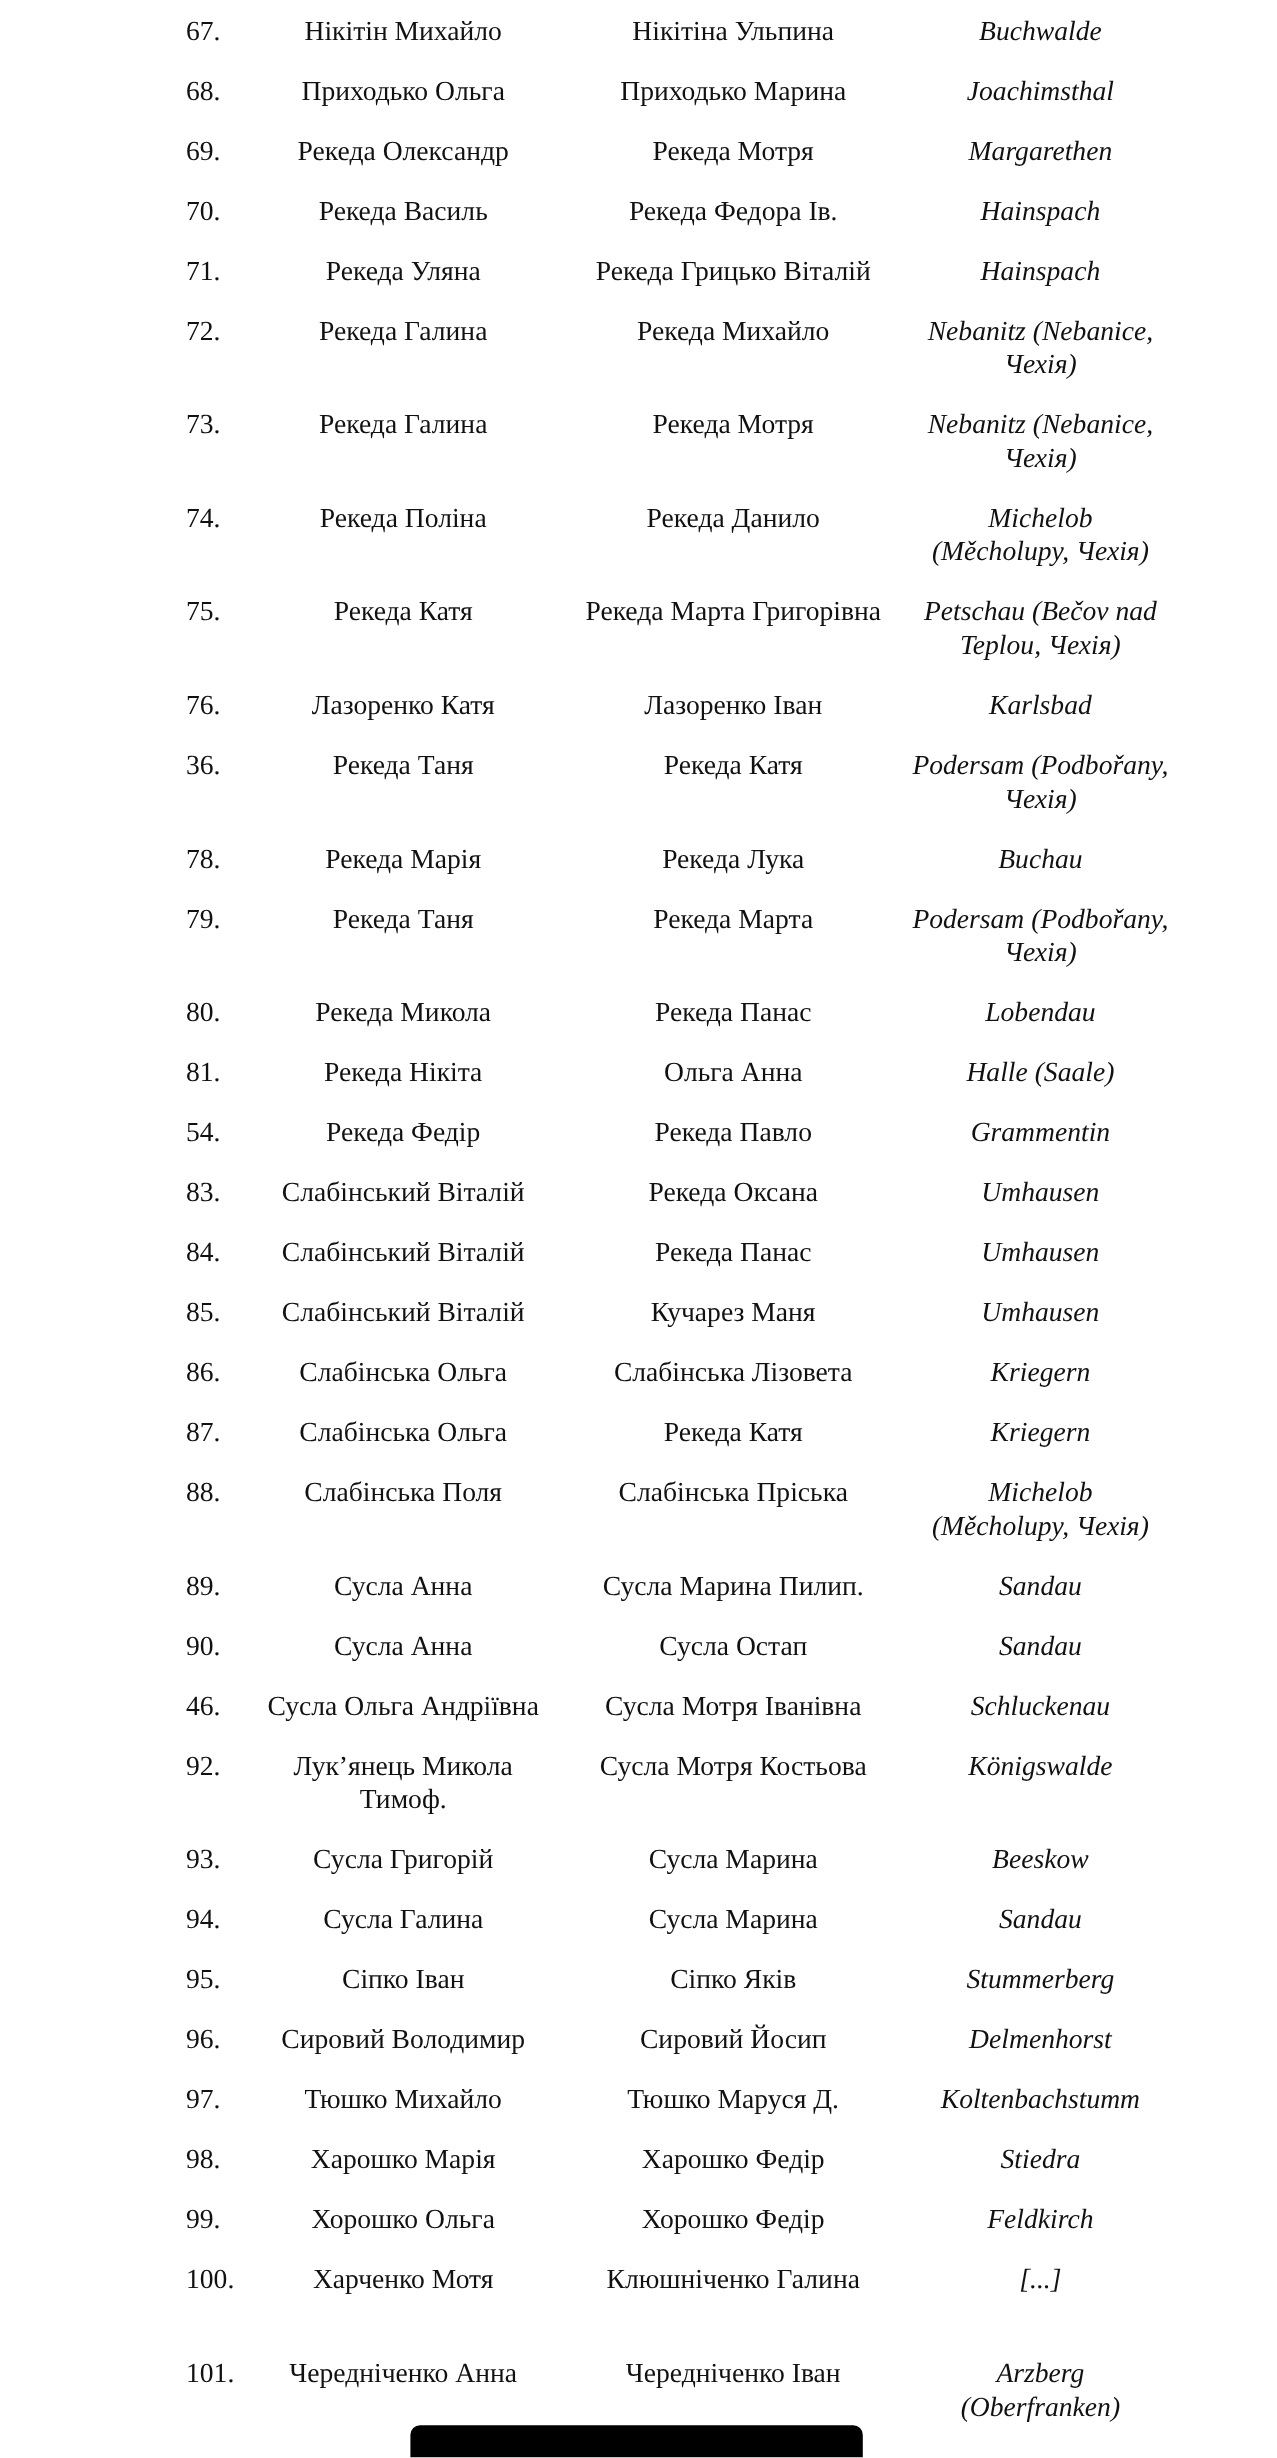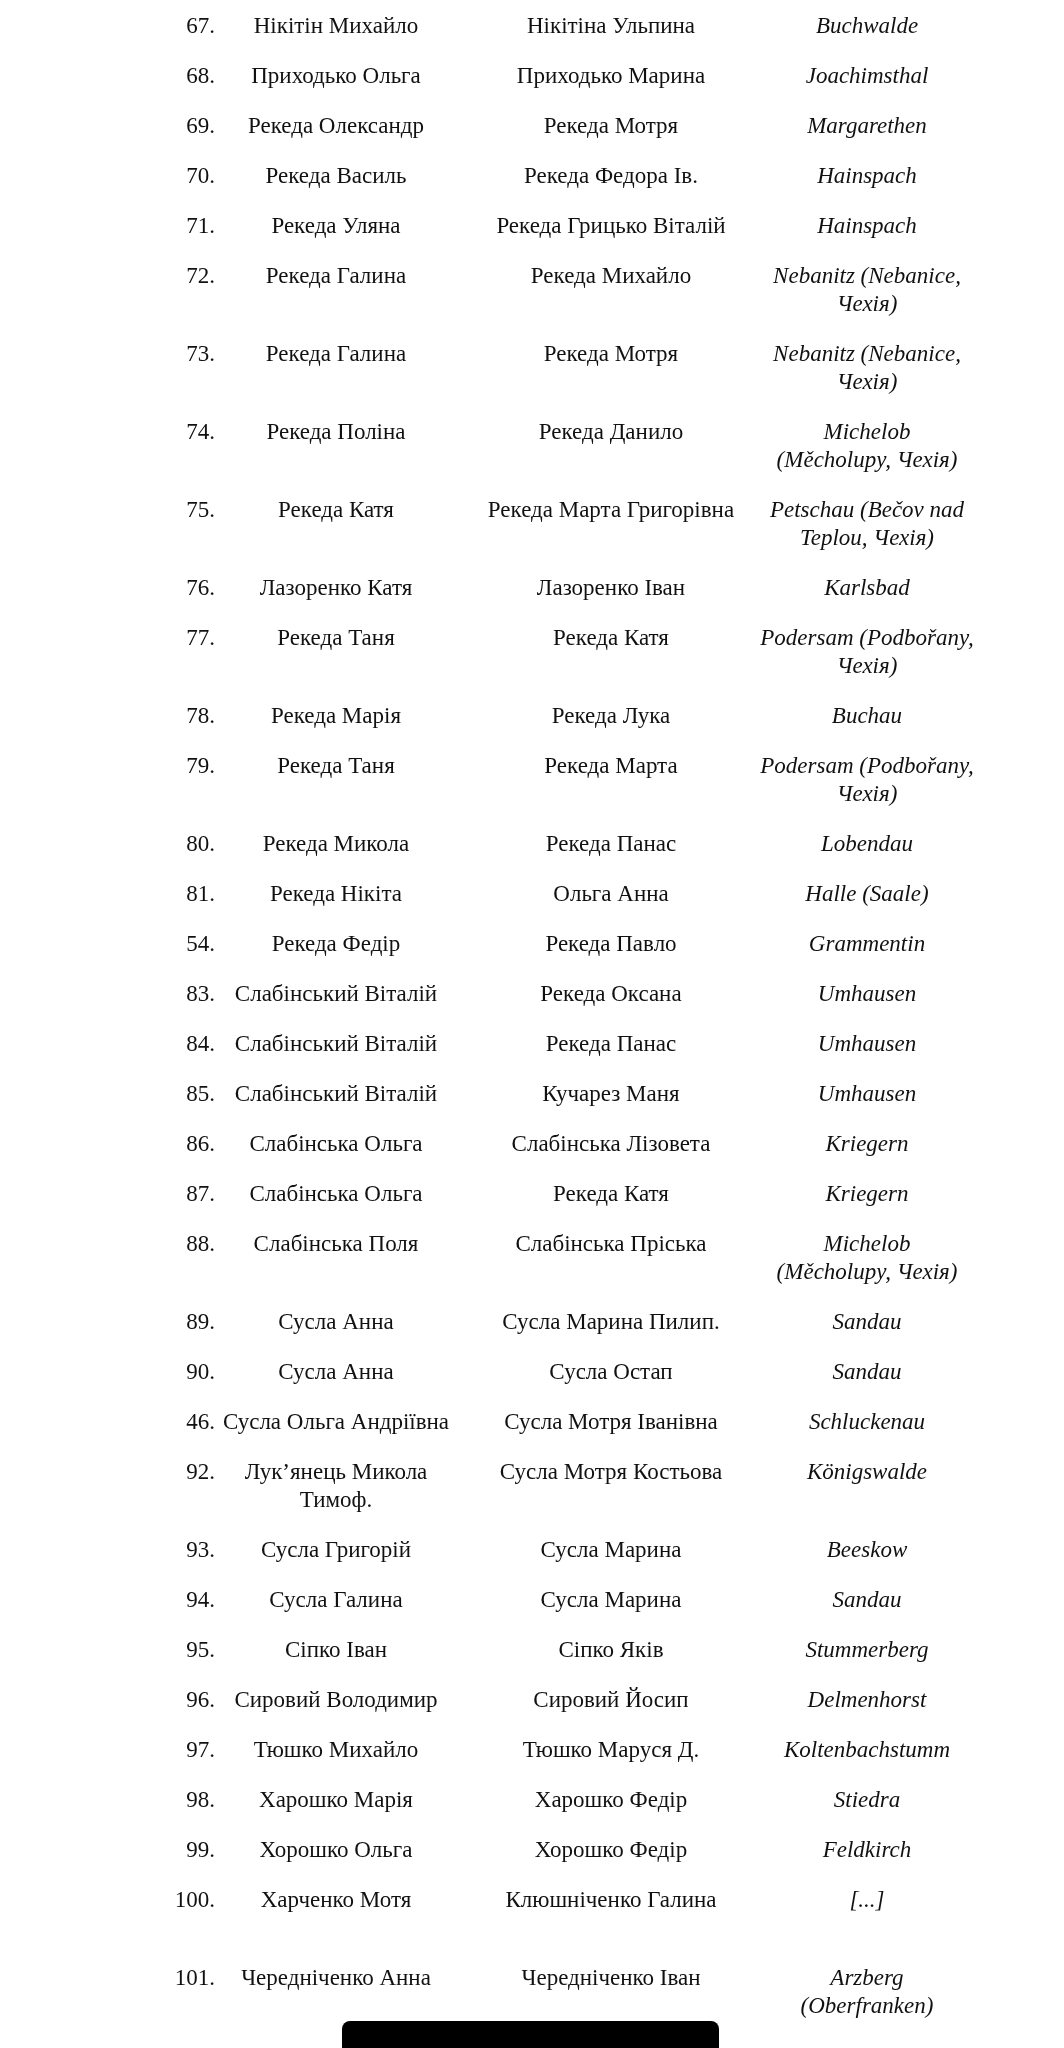--- a/index.html
+++ b/index.html
@@ -1,20 +1,20 @@
 <!DOCTYPE html>
 <html><head>
 <meta charset="utf-8">
 <style>
   html, body { margin: 0; padding: 0; background: #ffffff; }
   body { width: 1064px; height: 2048px; overflow: hidden; position: relative;
          font-family: "Liberation Serif", "DejaVu Serif", serif; color: #111111; }
   #doc { position: absolute; left: 0; top: 0; width: 1064px; }
   .row { position: absolute; left: 0; width: 1064px; font-size: 23px; line-height: 28px; }
-  .num { position: absolute; left: 155px; top: 0; width: 60px; text-align: right; }
+  .num { position: absolute; left: 155px; top: 0; width: 60px; text-align: left; }
   .cell { position: absolute; top: 0; text-align: center; }
   .c1 { left: 206px; width: 260px; }
   .c2 { left: 470px; width: 282px; }
   .c3 { left: 742px; width: 250px; font-style: italic; }
   .home { position: absolute; left: 342px; top: 2021px; width: 377px; height: 27px;
           background: #000000; border-radius: 8px 8px 0 0; }
 </style>
 </head>
 <body>
 
@@ -138,21 +138,21 @@
           <div class="line">Лазоренко Катя</div>
         </div>
         <div class="cell c2">
           <div class="line">Лазоренко Іван</div>
         </div>
         <div class="cell c3">
           <div class="line">Karlsbad</div>
         </div>
       </div>
       <div class="row" style="top: 624px;">
-        <div class="num">77.</div>
+        <div class="num">36.</div>
         <div class="cell c1">
           <div class="line">Рекеда Таня</div>
         </div>
         <div class="cell c2">
           <div class="line">Рекеда Катя</div>
         </div>
         <div class="cell c3">
           <div class="line">Podersam (Podbořany,</div>
           <div class="line">Чехія)</div>
         </div>

